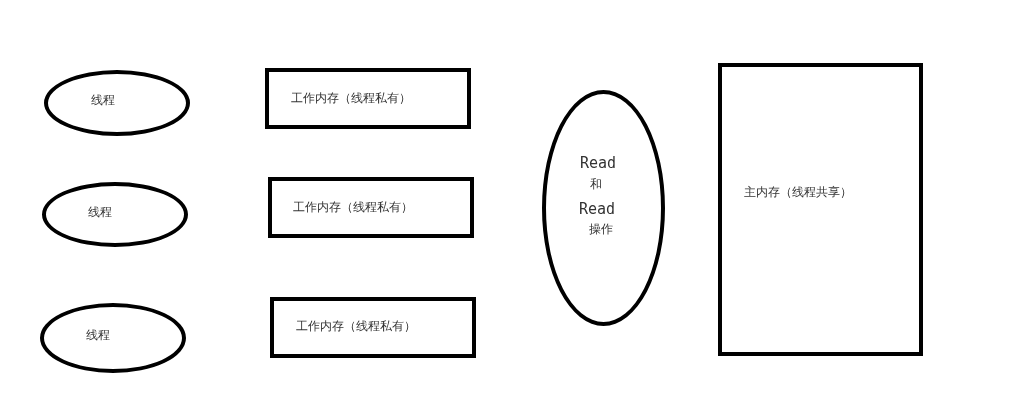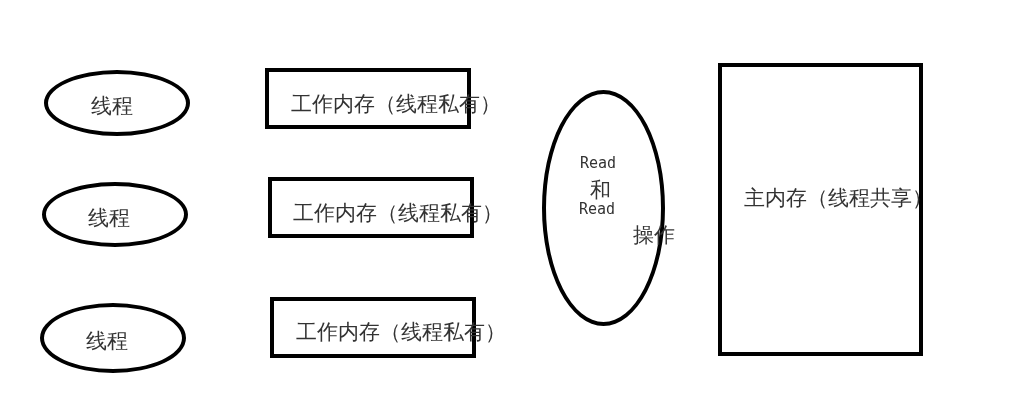--- a/index.html
+++ b/index.html
@@ -1,20 +1,20 @@
 <!DOCTYPE html>
 <html><head>
 <meta charset="utf-8">
 <style>
   html, body { margin:0; padding:0; background:#ffffff; }
   body { width:1021px; height:402px; position:relative; overflow:hidden;
          font-family:"DejaVu Sans", sans-serif; color:#222; }
   .shape { position:absolute; box-sizing:border-box; border:4px solid #000; background:#fff; }
   .ellipse { border-radius:50%; }
-  .lbl { position:absolute; font-size:21px; white-space:nowrap; color:#333;font-family:Liberation Mono, monospace; }
+  .lbl { position:absolute; font-size:12px; white-space:nowrap; color:#333;font-family:Liberation Mono, monospace; }
   .mono { font-family:"DejaVu Sans Mono", monospace; font-size:15px; color:#333; }
 </style>
 </head>
 <body>
 
 <div class="shape ellipse" style="left:44px;top:70px;width:146px;height:66px;"></div>
 <span class="lbl" style="left:91px;top:92px;">线程</span>
 
 <div class="shape ellipse" style="left:42px;top:182px;width:146px;height:65px;"></div>
 <span class="lbl" style="left:88px;top:204px;">线程</span>
@@ -28,16 +28,16 @@
 <div class="shape" style="left:268px;top:177px;width:206px;height:61px;"></div>
 <span class="lbl" style="left:293px;top:199px;">工作内存（线程私有）</span>
 
 <div class="shape" style="left:270px;top:297px;width:206px;height:61px;"></div>
 <span class="lbl" style="left:296px;top:318px;">工作内存（线程私有）</span>
 
 <div class="shape ellipse" style="left:542px;top:90px;width:123px;height:236px;"></div>
 <span class="lbl mono" style="left:580px;top:154px;">Read</span>
 <span class="lbl" style="left:590px;top:176px;">和</span>
 <span class="lbl mono" style="left:579px;top:200px;">Read</span>
-<span class="lbl" style="left:589px;top:221px;margin-left:44px;">操作</span>
+<span class="lbl" style="left:589px;top:221px;">操作</span>
 
 <div class="shape" style="left:718px;top:63px;width:205px;height:293px;"></div>
 <span class="lbl" style="left:744px;top:184px;">主内存（线程共享）</span>
 
 </body></html>

